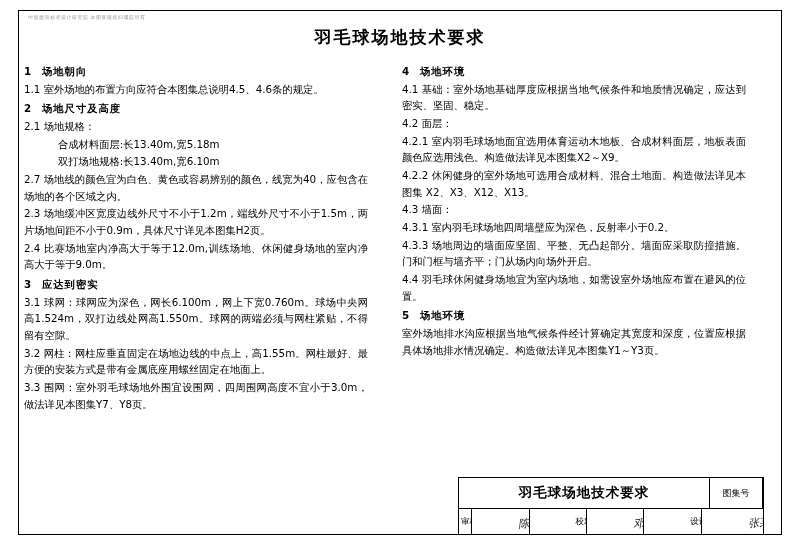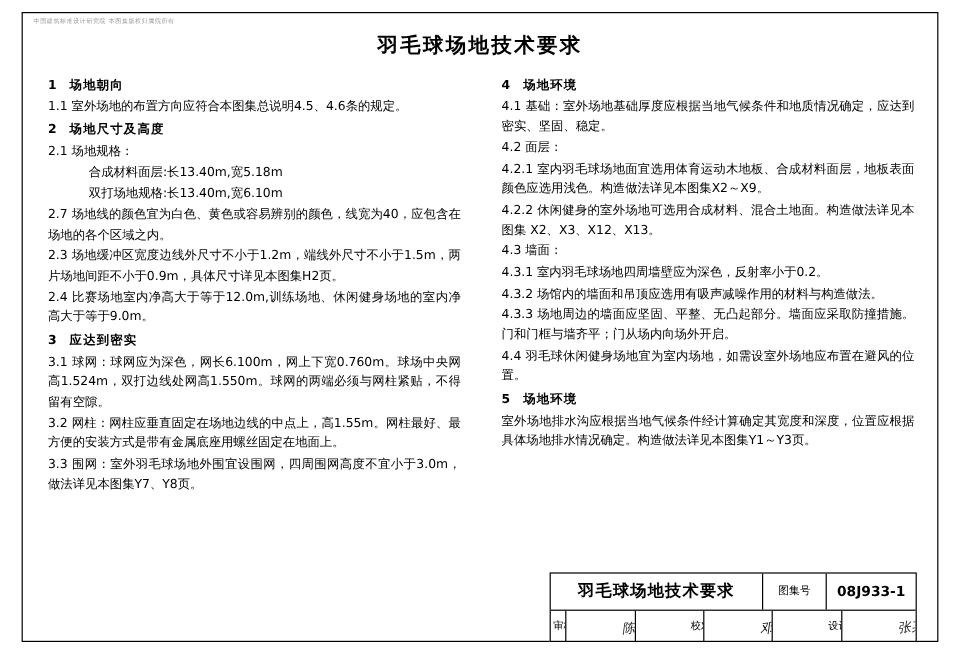--- a/index.html
+++ b/index.html
@@ -45,21 +45,21 @@
     left: 0;
     top: 26px;
     width: 800px;
     text-align: center;
     font-size: 17px;
     font-weight: bold;
     letter-spacing: 2px;
   }
   .columns {
     position: absolute;
-    left: 40px;
+    left: 24px;
     top: 60px;
     width: 722px;
     height: 410px;
     display: flex;
     gap: 34px;
   }
   .col {
     width: 350px;
     font-size: 10.3px;
     line-height: 1.62;
@@ -199,33 +199,31 @@
         <p>3.3 围网：室外羽毛球场地外围宜设围网，四周围网高度不宜小于3.0m，做法详见本图集Y7、Y8页。</p>
       </div>
     <div class="col" id="col-right">
         <p class="h-sec"><span class="num">4</span><span>场地环境</span></p>
         <p>4.1 基础：室外场地基础厚度应根据当地气候条件和地质情况确定，应达到密实、坚固、稳定。</p>
         <p>4.2 面层：</p>
         <p>4.2.1 室内羽毛球场地面宜选用体育运动木地板、合成材料面层，地板表面颜色应选用浅色。构造做法详见本图集X2～X9。</p>
         <p>4.2.2 休闲健身的室外场地可选用合成材料、混合土地面。构造做法详见本图集 X2、X3、X12、X13。</p>
         <p>4.3 墙面：</p>
         <p>4.3.1 室内羽毛球场地四周墙壁应为深色，反射率小于0.2。</p>
-        <p>4.3.2 场馆内的墙面和吊顶应选用有吸声减噪作用的材料与构造做法。</p>
         <p>4.3.3 场地周边的墙面应坚固、平整、无凸起部分。墙面应采取防撞措施。门和门框与墙齐平；门从场内向场外开启。</p>
         <p>4.4 羽毛球休闲健身场地宜为室内场地，如需设室外场地应布置在避风的位置。</p>
         <p class="h-sec"><span class="num">5</span><span>场地环境</span></p>
         <p>室外场地排水沟应根据当地气候条件经计算确定其宽度和深度，位置应根据具体场地排水情况确定。构造做法详见本图集Y1～Y3页。</p>
       </div>
   </div>
 
   <div class="titleblock">
     <div class="tb-row1">
       <div class="tb-name">羽毛球场地技术要求</div>
       <div class="tb-codelbl">图集号</div>
-      <div class="tb-code">08J933-1</div>
     </div>
     <div class="tb-row2">
       <div class="tb-cell w-check">
         <span class="c-lbl">审核</span>
         <span class="c-val">陈晓民</span>
       </div>
       <div class="tb-cell w-check">
         <span class="sig">陈晓民</span>
       </div>
       <div class="tb-cell w-verify">

